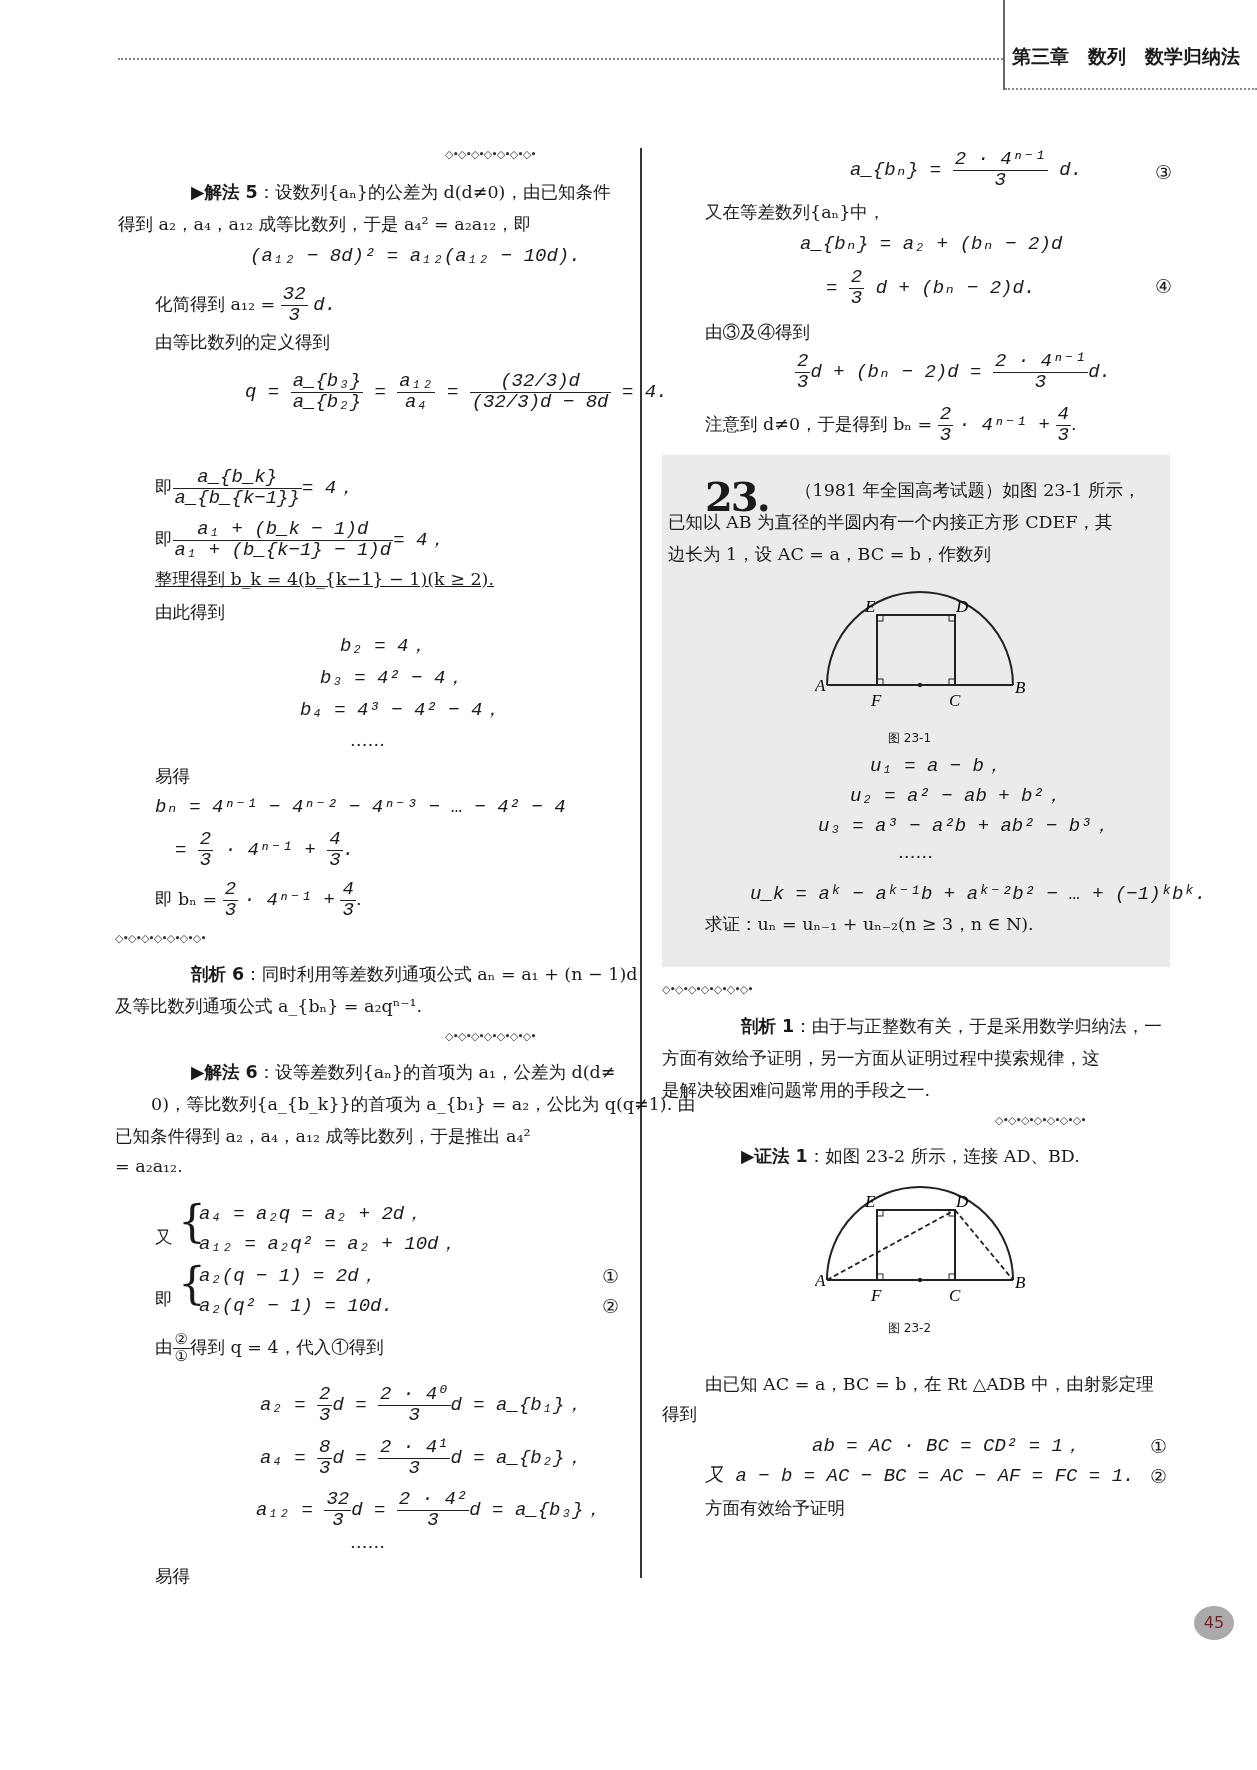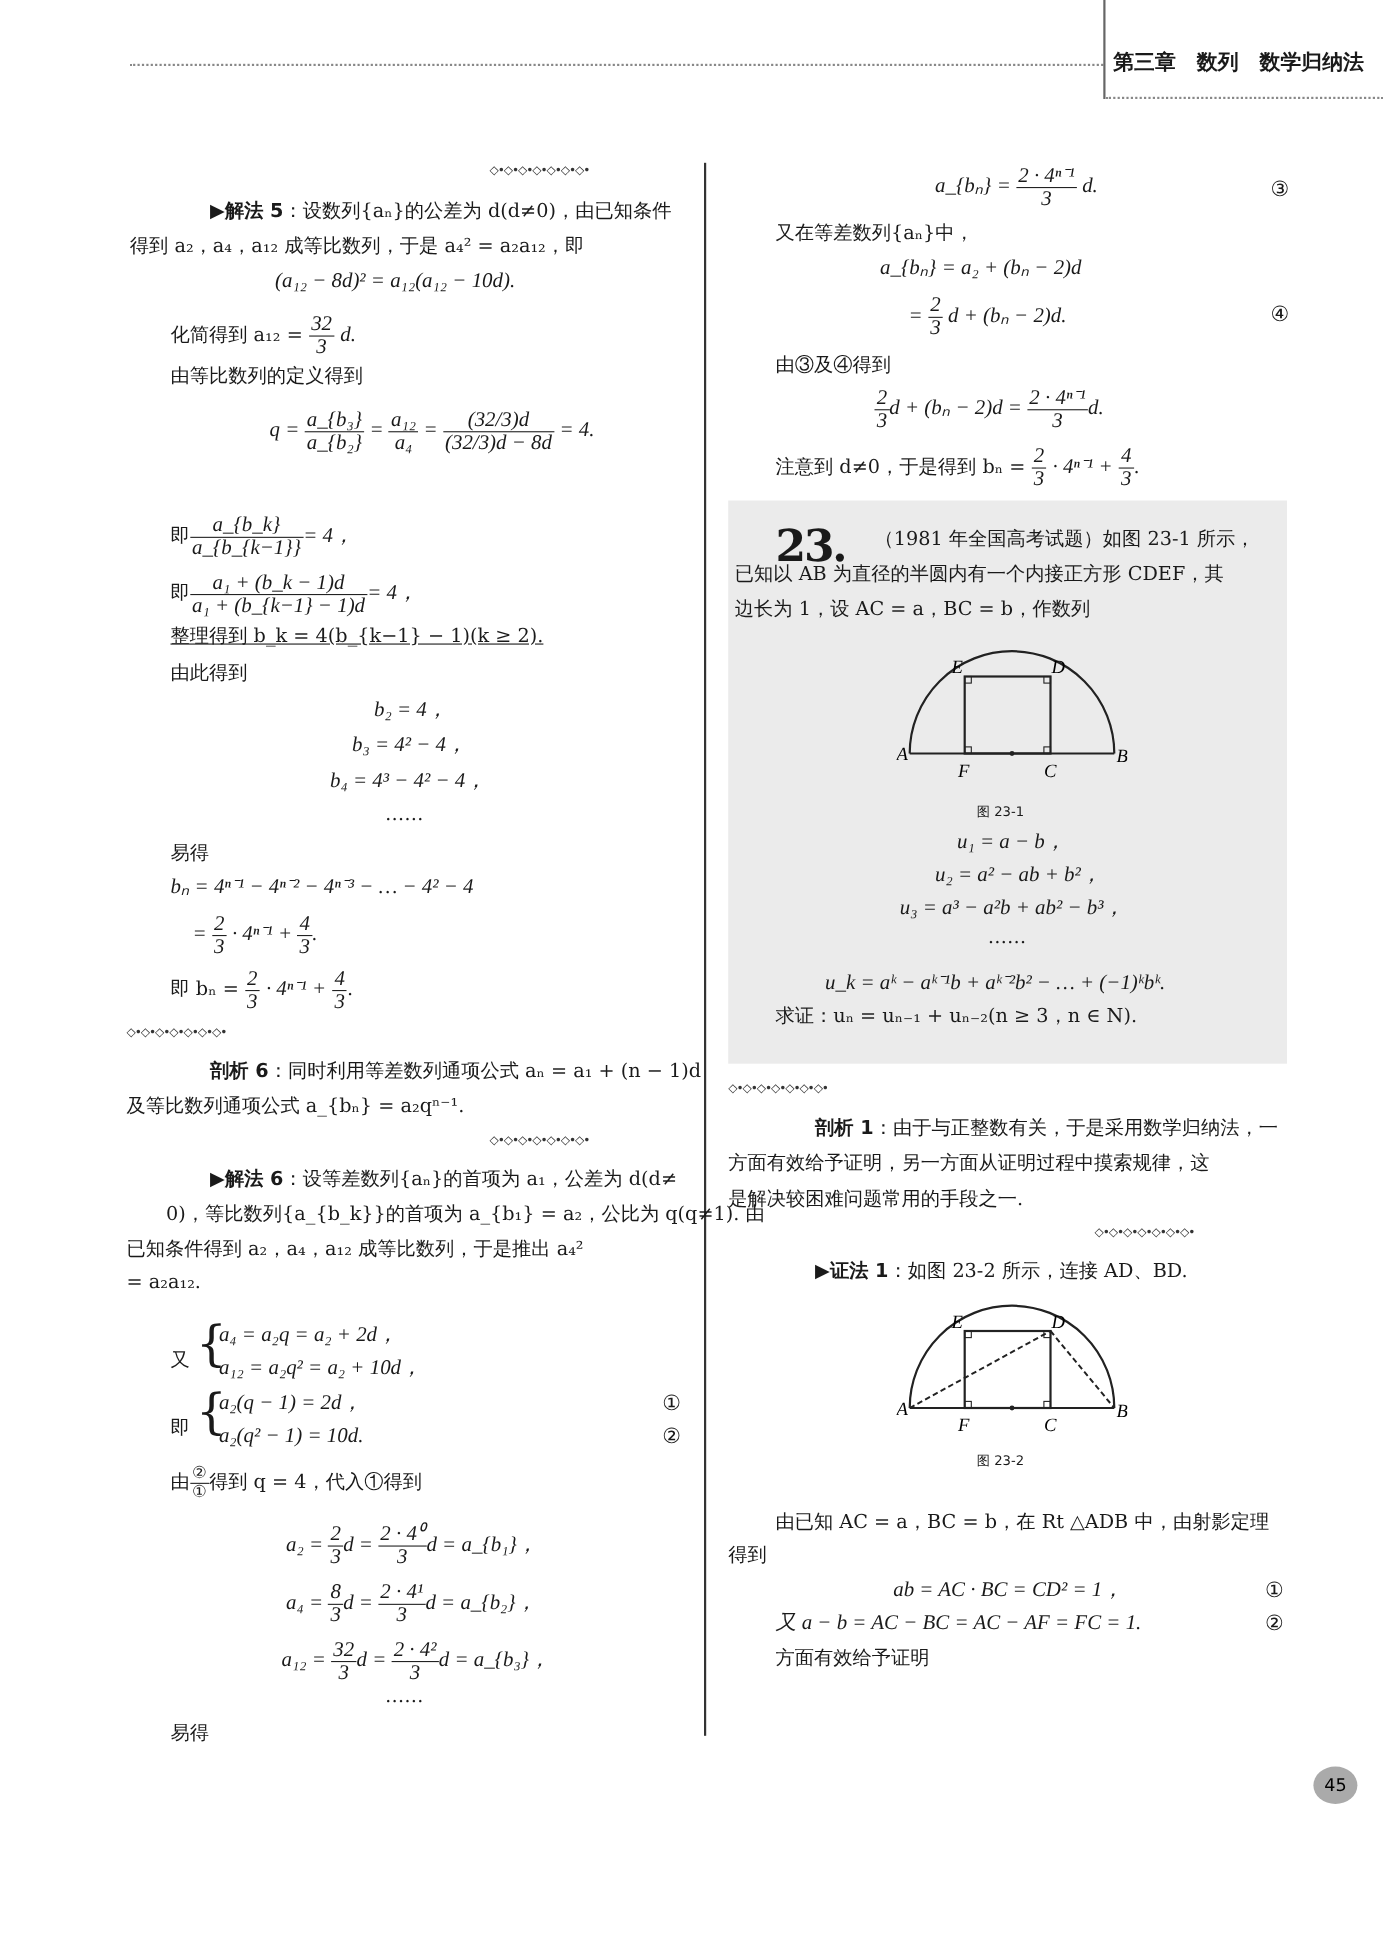--- a/index.html
+++ b/index.html
@@ -6,32 +6,32 @@
   body{width:1257px;height:1770px;position:relative;overflow:hidden;
        font-family:"DejaVu Serif","Liberation Serif",serif;color:#1a1a1a;}
   .abs{position:absolute;}
   .header-dots{left:118px;top:58px;width:885px;border-top:2px dotted #888;}
   .header-vline{left:1003px;top:0;height:90px;border-left:2px solid #666;}
   .header-dots2{left:1005px;top:88px;width:252px;border-top:2px dotted #888;}
   .chapter-title{left:1012px;top:44px;font-family:"DejaVu Sans","Liberation Sans",sans-serif;
        font-weight:bold;font-size:19px;letter-spacing:0px;white-space:pre;}
   .col-divider{left:640px;top:148px;height:1430px;border-left:2px solid #333;}
   .p{font-size:17.5px;line-height:28px;white-space:nowrap;}
-  .m{font-family:Liberation Serif, serif;font-style:italic;font-size:19px;}
+  .m{font-family:Liberation Mono, monospace;font-style:italic;font-size:19px;}
   .b{font-weight:bold;font-family:"DejaVu Sans","Liberation Sans",sans-serif;padding-left:36px;}
   .divider{font-size:11px;color:#333;letter-spacing:-1px;white-space:nowrap;}
   .frac{display:inline-block;vertical-align:middle;text-align:center;line-height:1.05;}
   .frac > span{display:block;padding:0 2px;}
   .frac > span:first-child{border-bottom:1.3px solid #222;}
   .cnum{font-size:19px;}
   .problem-box{left:662px;top:455px;width:508px;height:512px;background:#ebebeb;}
   .num23{font-family:"DejaVu Serif",serif;font-weight:bold;font-size:40px;letter-spacing:-2px;}
   .caption{font-size:12px;font-family:"DejaVu Sans","Liberation Sans",sans-serif;}
   .page-num{left:1194px;top:1606px;width:40px;height:34px;border-radius:50%;background:#aaa;
-       text-align:center;line-height:34px;font-family:"DejaVu Sans","Liberation Sans",sans-serif;font-size:16px;color:#000000;}
+       text-align:center;line-height:34px;font-family:"DejaVu Sans","Liberation Sans",sans-serif;font-size:16px;color:#7f1d1d;}
 </style>
 </head>
 <body>
 
 <div class="abs header-dots"></div>
 <div class="abs header-vline"></div>
 <div class="abs header-dots2"></div>
 <div class="abs chapter-title">第三章　数列　数学归纳法</div>
 
 <div class="abs col-divider"></div>

